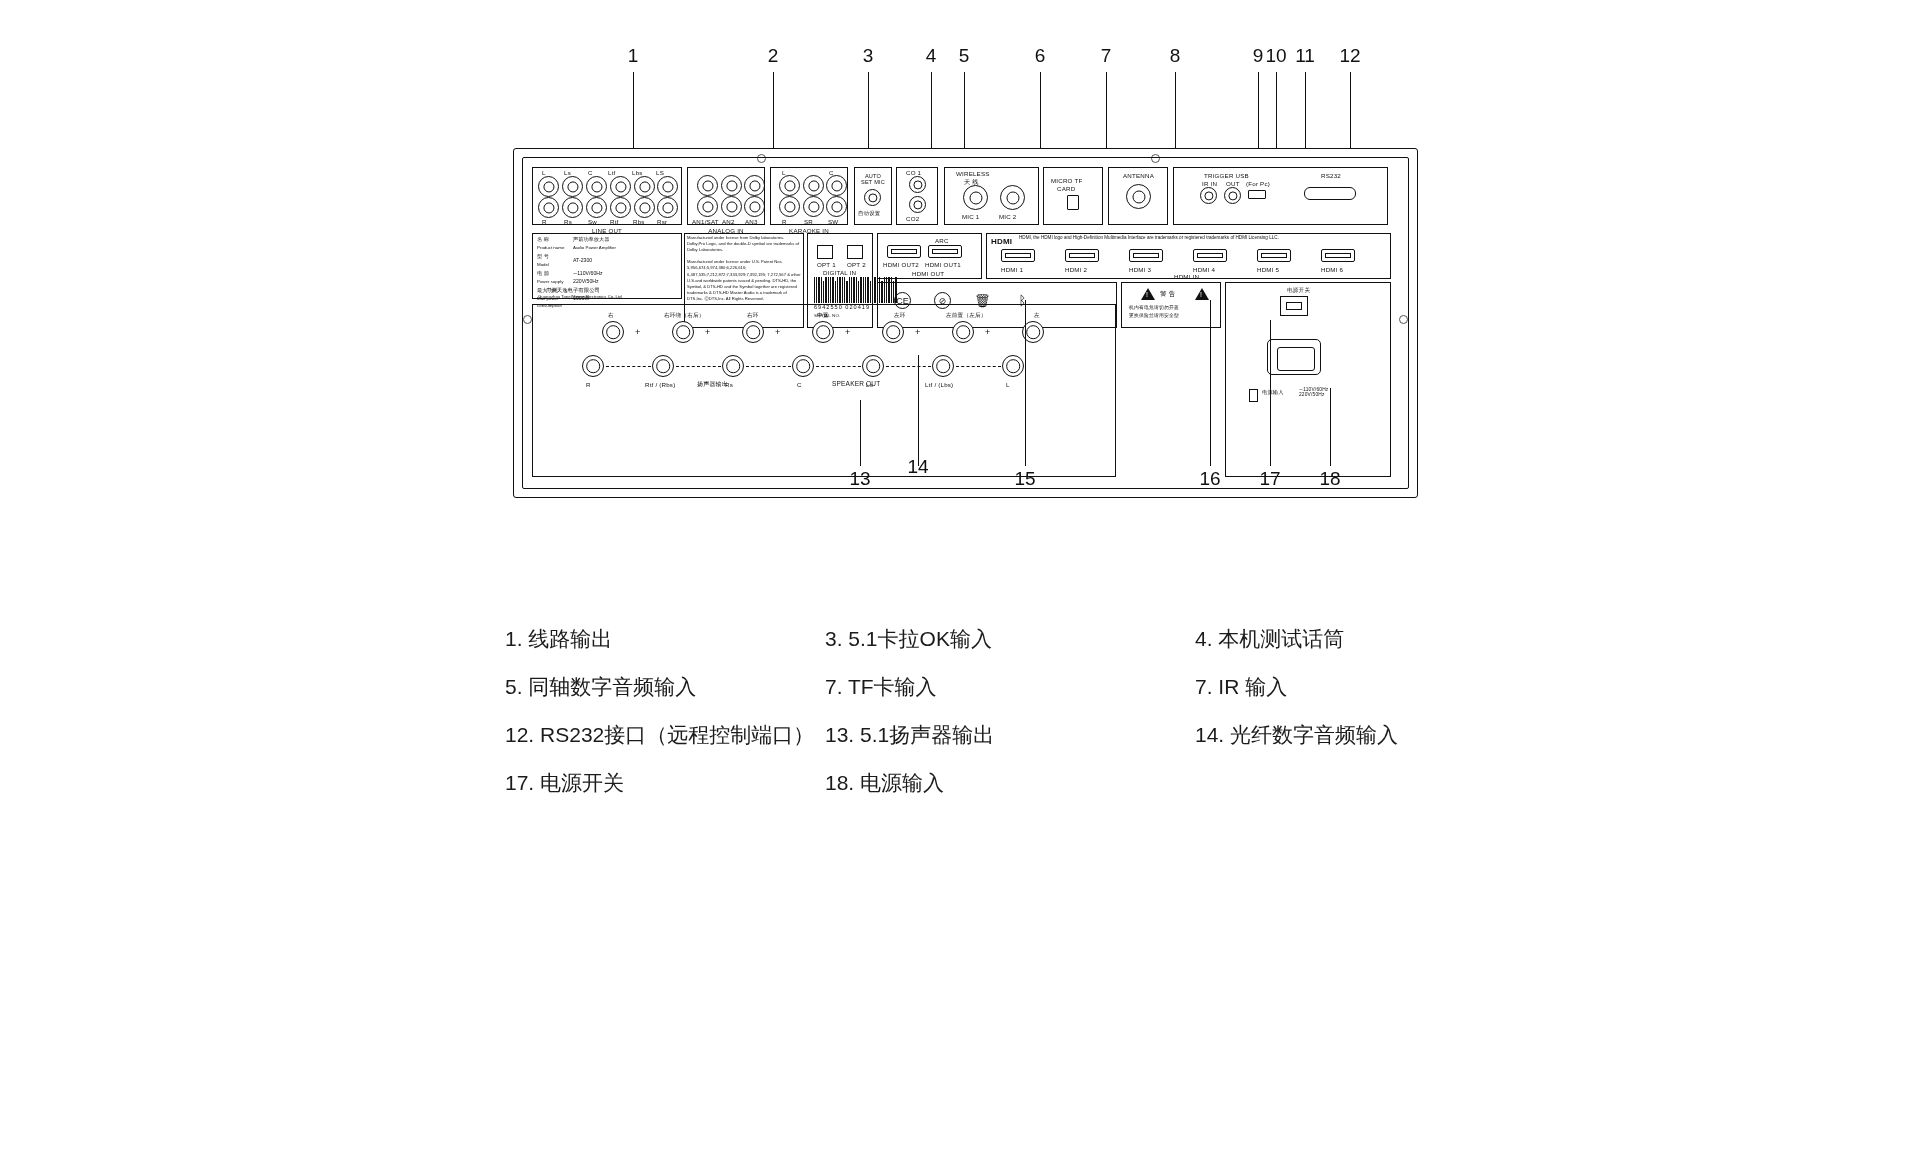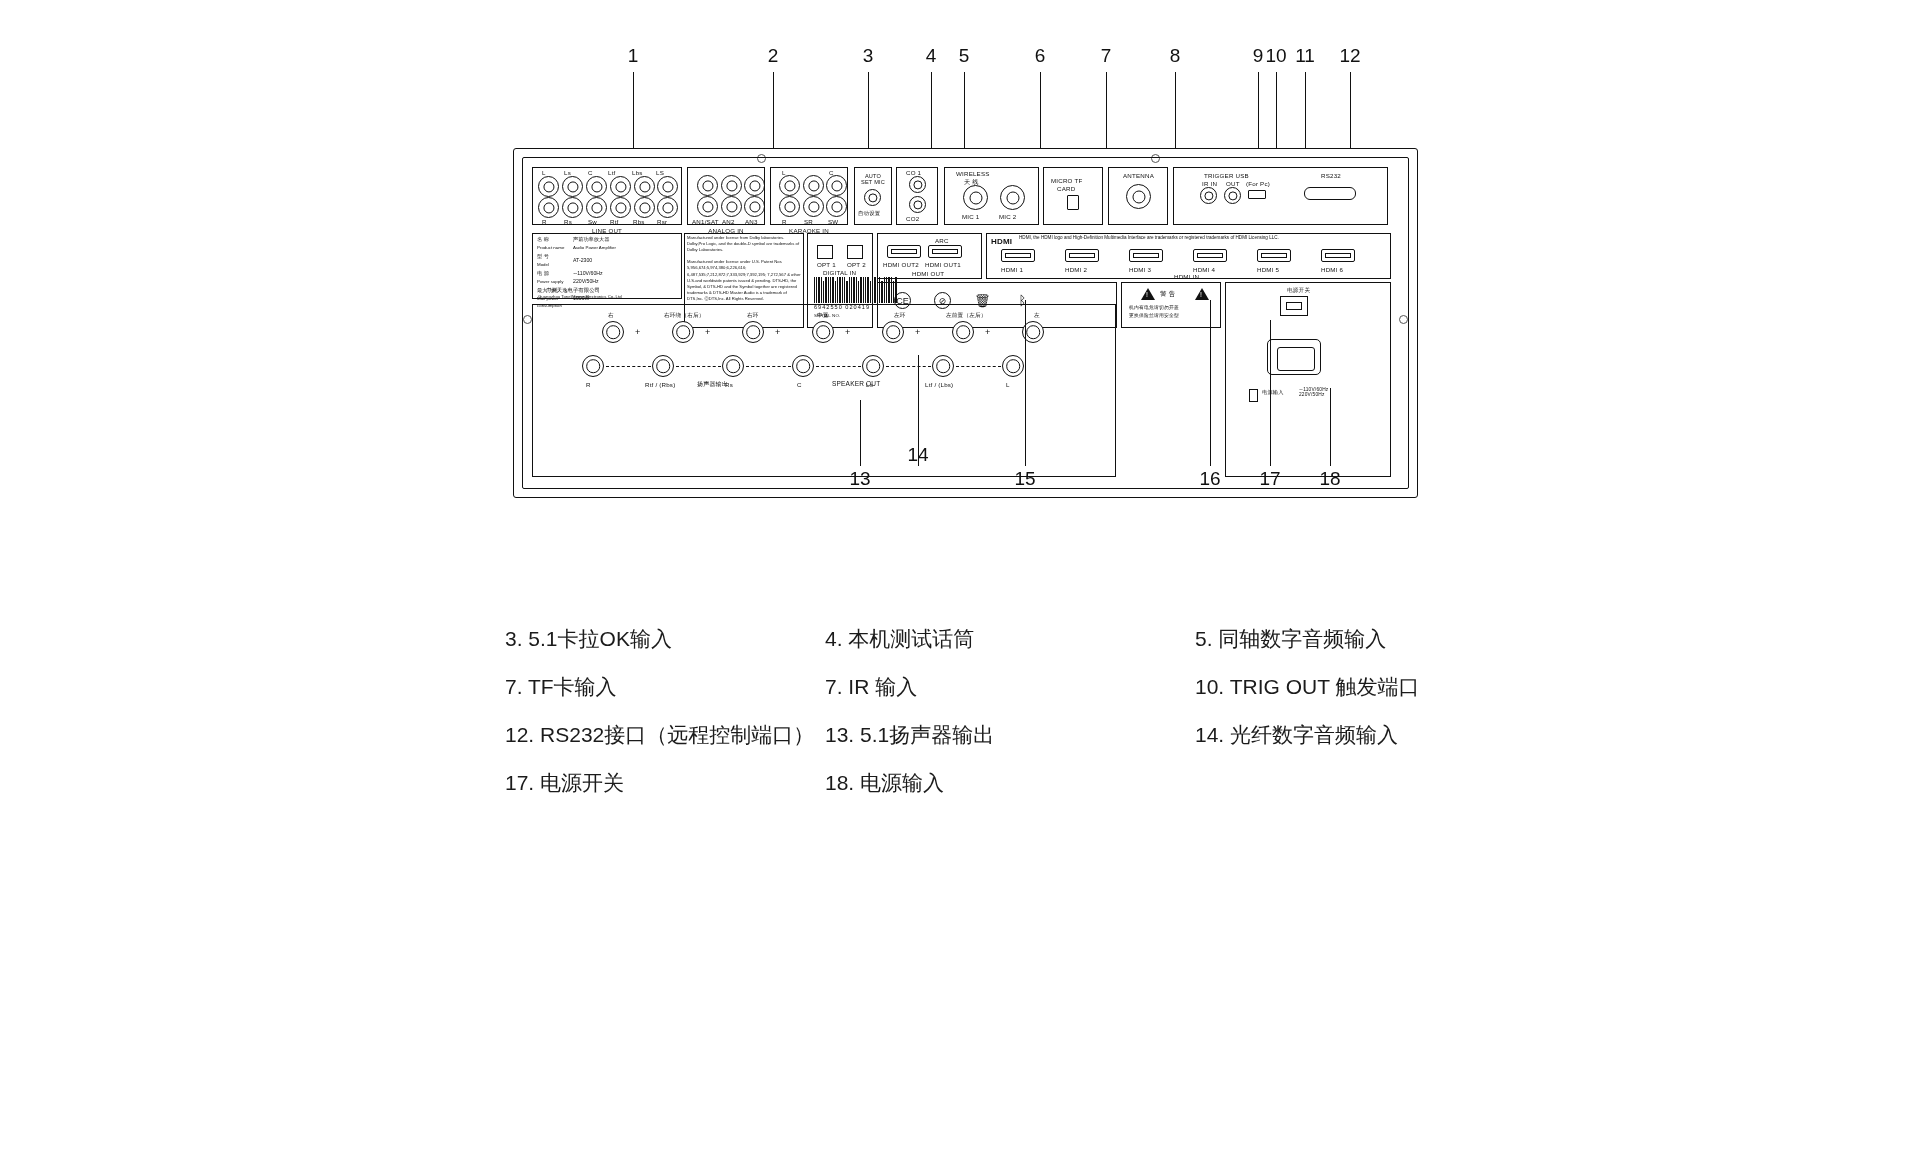--- a/index.html
+++ b/index.html
@@ -409,41 +409,41 @@
 
     <div class="lbl" style="left:183px;top:231px;font-size:6px;">扬声器输出</div>
     <div class="lbl" style="left:318px;top:231px;font-size:6.5px;">SPEAKER OUT</div>
 
   </div>
 
   <div class="lead" style="left:860px;top:400px;height:66px;"></div>
   <div class="bcallout" style="left:840px;top:468px;">13</div>
 
   <div class="lead" style="left:918px;top:355px;height:111px;"></div>
-  <div class="bcallout" style="left:898px;top:444px;">14</div>
+  <div class="bcallout" style="left:898px;top:456px;">14</div>
 
   <div class="lead" style="left:1025px;top:300px;height:166px;"></div>
   <div class="bcallout" style="left:1005px;top:468px;">15</div>
 
   <div class="lead" style="left:1210px;top:300px;height:166px;"></div>
   <div class="bcallout" style="left:1190px;top:468px;">16</div>
 
   <div class="lead" style="left:1270px;top:320px;height:146px;"></div>
   <div class="bcallout" style="left:1250px;top:468px;">17</div>
 
   <div class="lead" style="left:1330px;top:388px;height:78px;"></div>
   <div class="bcallout" style="left:1310px;top:468px;">18</div>
 
   <div class="legend">
+    <div>1. 线路输出</div>
     <div>3. 5.1卡拉OK输入</div>
     <div>4. 本机测试话筒</div>
     <div>5. 同轴数字音频输入</div>
     <div>7. TF卡输入</div>
     <div>7. IR 输入</div>
-    <div>10. TRIG OUT 触发端口</div>
     <div>12. RS232接口（远程控制端口）</div>
     <div>13. 5.1扬声器输出</div>
     <div>14. 光纤数字音频输入</div>
     <div>17. 电源开关</div>
     <div>18. 电源输入</div>
   </div>
 
 </div>
 
 </body></html>

